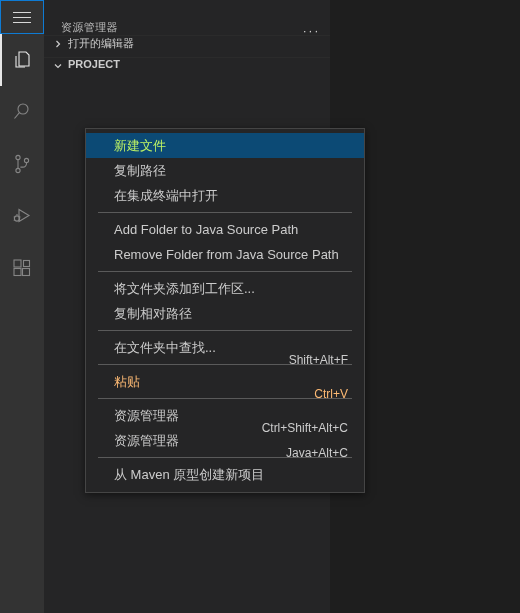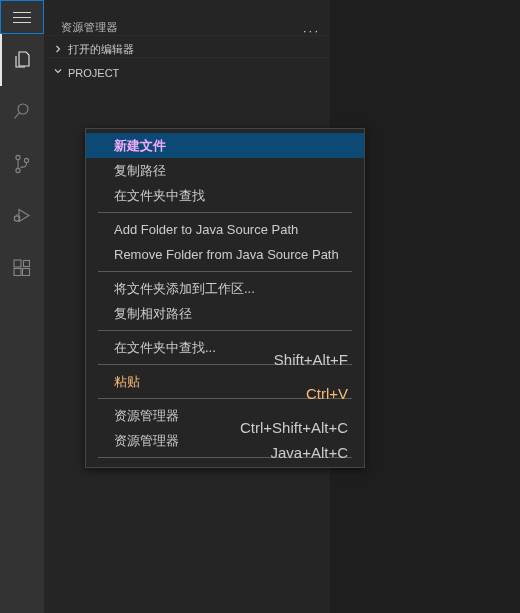--- a/index.html
+++ b/index.html
@@ -48,25 +48,25 @@
     height: 35px; display: flex; align-items: flex-end;
     padding: 16px 10px 0 17px; justify-content: space-between;
   }
   .sb-title {
     font-size: 11px; letter-spacing: .4px; color: #bbbbbb;
     text-transform: none;
   }
   .sb-actions { color: #cccccc; font-size: 13px; letter-spacing: 1.5px; line-height: 8px; }
 
   .tree-row {
-    height: 22px; display: flex; align-items: flex-end;
+    height: 22px; display: flex; align-items: flex-start;
     padding-left: 6px; font-size: 11px; color: #cccccc;
     border-top: 1px solid #2b2b2b;
   }
-  .tree-row.bold { font-weight: normal; }
+  .tree-row.bold { font-weight: bold; }
   .chev {
     width: 16px; height: 16px; display: flex; align-items: center; justify-content: center;
     margin-right: 2px;
   }
   .chev svg { stroke: #cccccc; fill: none; stroke-width: 1.2; }
 
   
   .editor {
     position: absolute; left: 330px; top: 0; right: 0; bottom: 0;
     background: #1e1e1e;
@@ -82,24 +82,24 @@
     z-index: 50;
   }
   .mi {
     height: 25px; display: flex; align-items: center;
     padding: 0 16px 0 28px;
     font-size: 13px; color: #cccccc; white-space: nowrap;
   }
   .mi .lbl { flex: 0 1 auto; }
   .mi .kbd {
     margin-left: auto; padding-left: 18px;
-    font-size: 15px; color: #cccccc; margin-top: 24px;
+    font-size: 12px; color: #cccccc; margin-top: 24px;
   }
   .mi.sel { background: #0c4a75; color: #ffffff; }
-  .mi.sel .lbl { color: #f0abfc; font-weight: bold; }
+  .mi.sel .lbl { color: #bef264; }
   .mi.disabled .lbl, .mi.disabled .kbd { color: #fdba74; }
   .sep {
     height: 1px; background: #5a5a5a;
     margin: 4px 12px 4px 12px;
   }
 </style>
 </head>
 <body>
 
 <div id="root">
@@ -211,21 +211,21 @@
 
     <div class="mi sel">
       <span class="lbl">新建文件</span>
     </div>
 
     <div class="mi">
       <span class="lbl">复制路径</span>
     </div>
 
     <div class="mi">
-      <span class="lbl">在文件夹中查找</span>
+      <span class="lbl">在集成终端中打开</span>
     </div>
 
     <div class="sep"></div>
 
     <div class="mi">
       <span class="lbl">Add Folder to Java Source Path</span>
     </div>
 
     <div class="mi">
       <span class="lbl">Remove Folder from Java Source Path</span>
@@ -264,15 +264,18 @@
       <span class="kbd">Ctrl+Shift+Alt+C</span>
     </div>
 
     <div class="mi">
       <span class="lbl">资源管理器</span>
       <span class="kbd">Java+Alt+C</span>
     </div>
 
     <div class="sep"></div>
 
+    <div class="mi">
+      <span class="lbl">从 Maven 原型创建新项目</span>
+    </div>
   </div>
 
 </div>
 
 </body></html>

